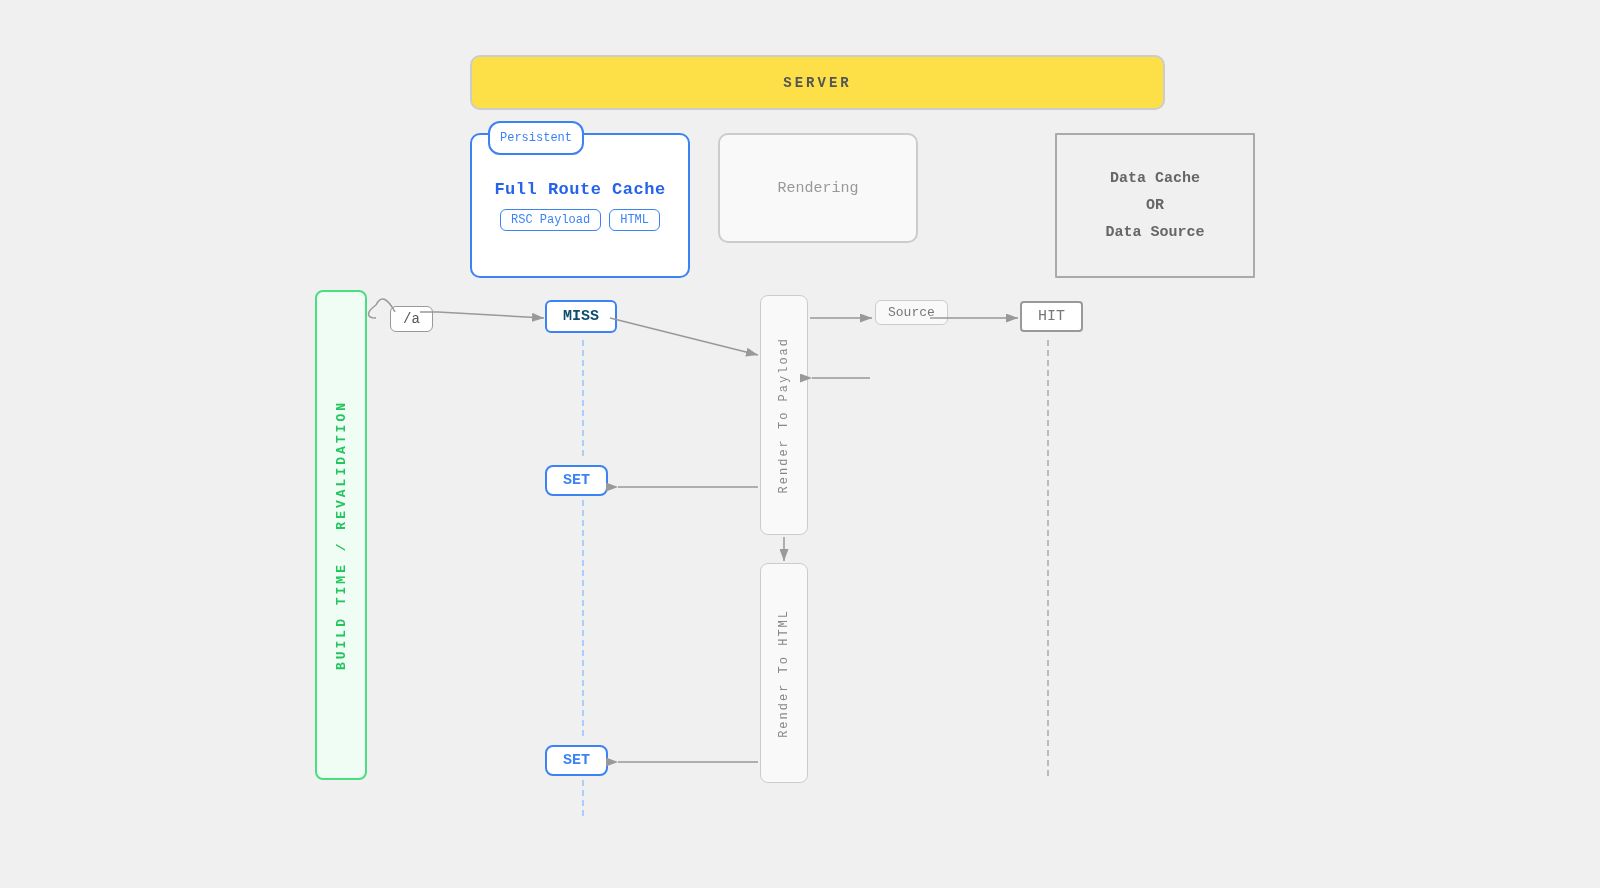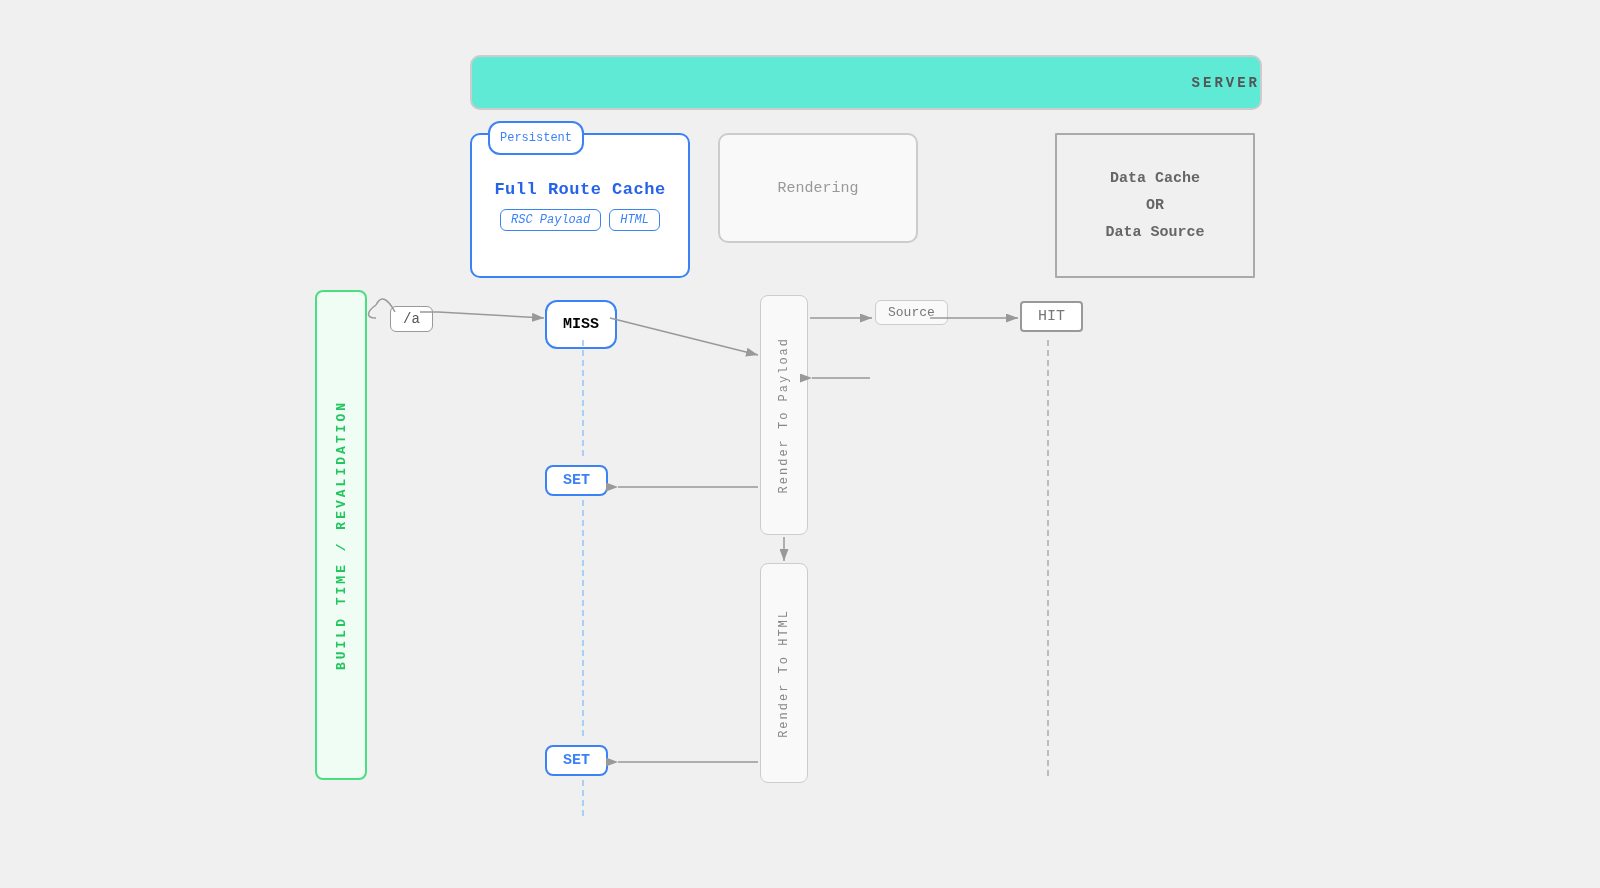--- a/index.html
+++ b/index.html
@@ -16,28 +16,28 @@
       position: relative;
       width: 1600px;
       height: 888px;
     }
 
     
     .server-box {
       position: absolute;
       top: 55px;
       left: 470px;
-      width: 792px;
+      width: 695px;
       height: 55px;
       border: 2px solid #ccc;
       border-radius: 10px;
-      background: #5eead4;
-      display: flex;
-      align-items: center;
-      justify-content: flex-end;
+      background: #fde047;
+      display: flex;
+      align-items: center;
+      justify-content: center;
     }
     .server-label {
       font-size: 14px;
       font-weight: bold;
       letter-spacing: 3px;
       color: #555;
     }
 
     
     .full-route-cache-box {
@@ -68,21 +68,20 @@
     }
     .frc-title {
       font-size: 17px;
       font-weight: bold;
       color: #2563eb;
       letter-spacing: 0.5px;
     }
     .frc-badges {
       display: flex;
       gap: 8px;
-      font-style: italic;
     }
     .frc-badge {
       border: 1.5px solid #3b82f6;
       border-radius: 6px;
       padding: 3px 10px;
       font-size: 12px;
       color: #3b82f6;
       background: #fff;
     }
 
@@ -162,25 +161,25 @@
       color: #555;
       background: #fff;
     }
 
     
     .miss-badge {
       position: absolute;
       top: 300px;
       left: 545px;
       border: 2px solid #3b82f6;
-      border-radius: 12px;
-      padding: 14px 16px;
-      font-size: 15px;
-      font-weight: bold;
-      color: #000000;
+      border-radius: 6px;
+      padding: 6px 16px;
+      font-size: 15px;
+      font-weight: bold;
+      color: #0c4a6e;
       background: #fff;
     }
 
     
     .set-badge-1 {
       position: absolute;
       top: 465px;
       left: 545px;
       border: 2px solid #3b82f6;
       border-radius: 8px;

